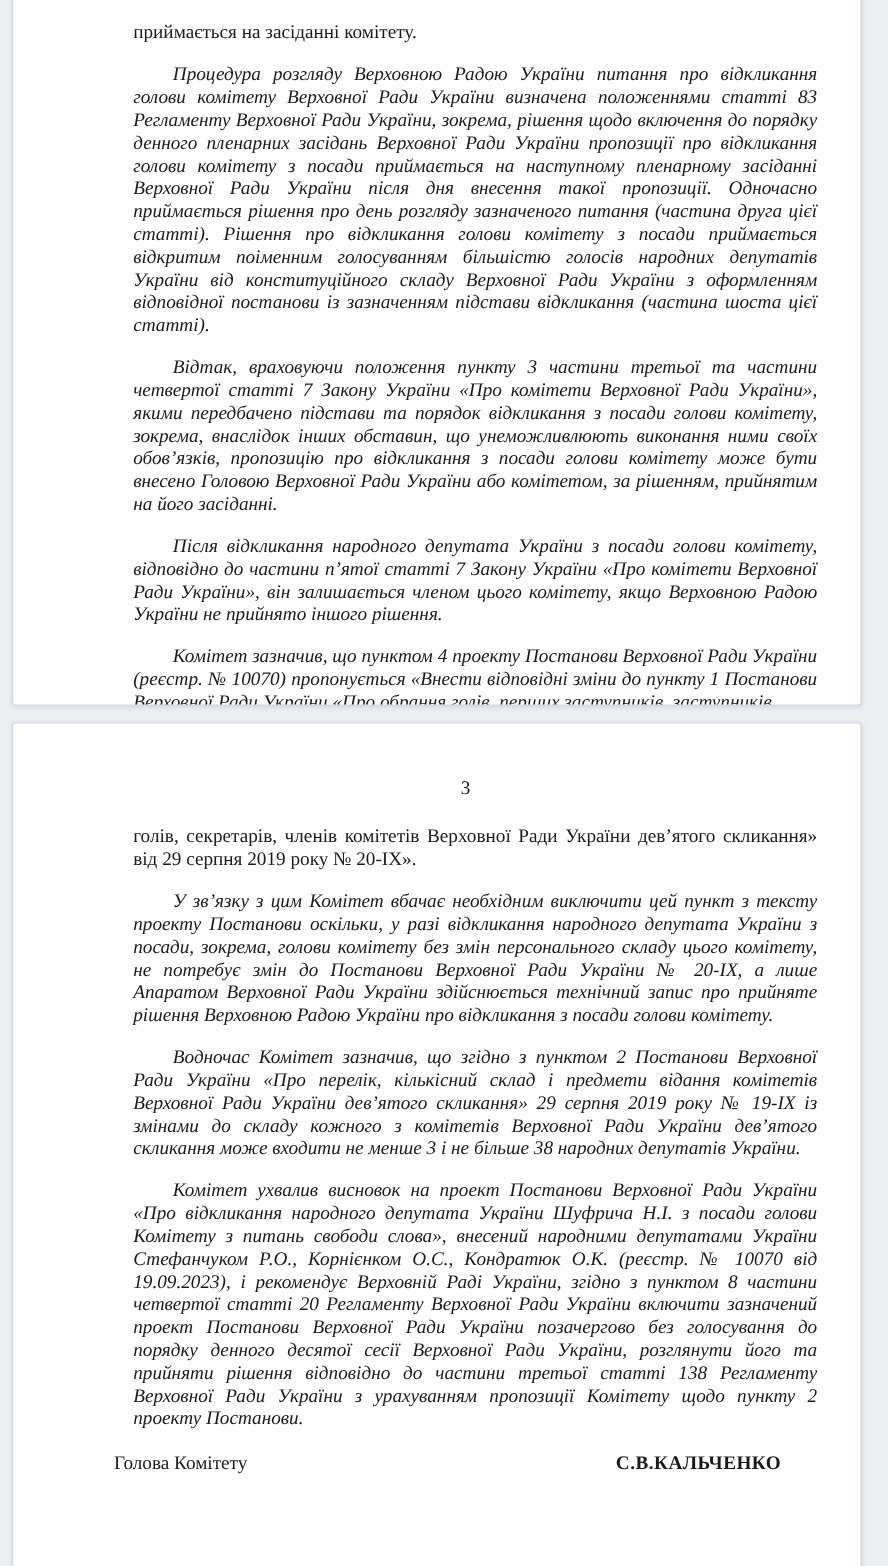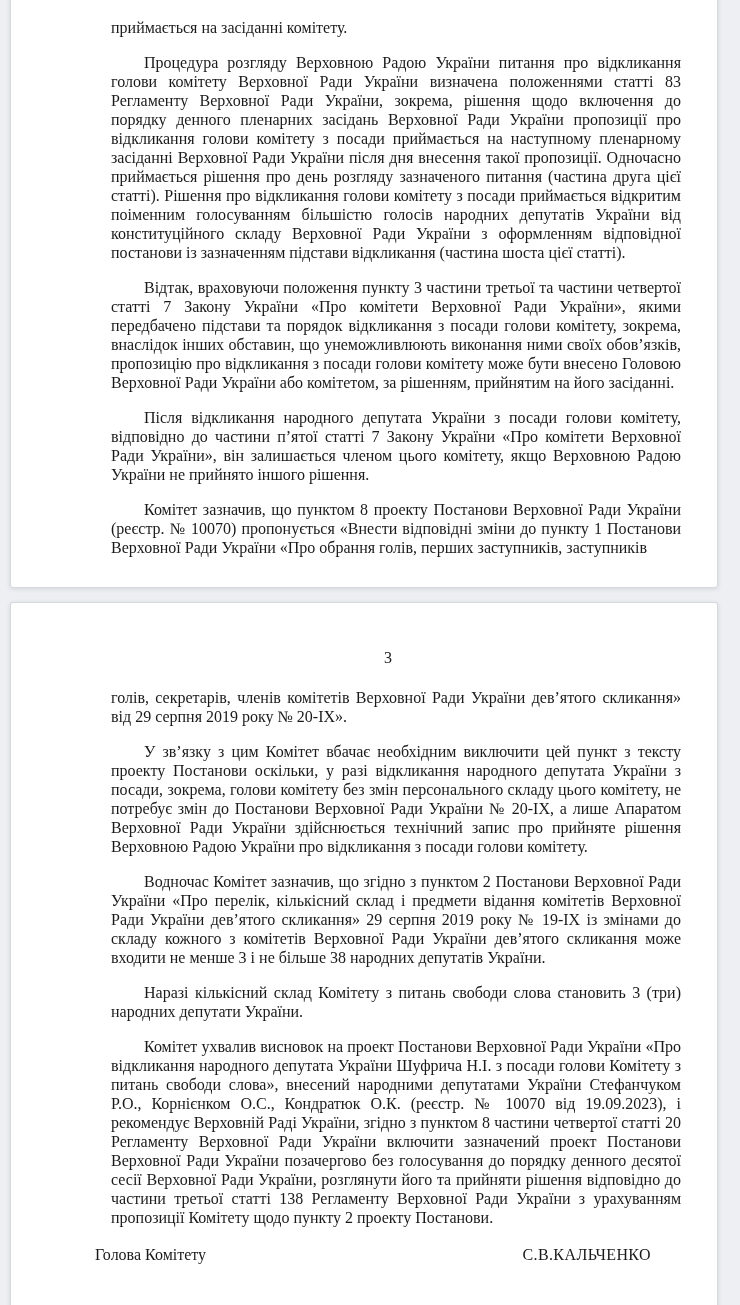--- a/index.html
+++ b/index.html
@@ -32,63 +32,62 @@
   }
   #page1 .page-inner { padding-top: 25px; }
   #page2 .page-inner { padding-top: 45px; }
   .para {
     margin: 16px;
     font-size: 16px;
     line-height: 19px;
     text-align: justify;
     text-indent: 0;
   }
-  .para.ind { text-indent: 33px; }
+  .para.ind { text-indent: 33px; font-style: italic; }
   .page-number {
     font-size: 16px;
     line-height: 19px;
     text-align: center;
     margin: 0 0 21px 0;
     transform: translateX(-8px);
   }
   .signature {
     display: flex;
     justify-content: space-between;
     align-items: baseline;
     margin-top: 18px;
     padding-right: 46px;
     font-size: 16px;
     line-height: 20px;
   }
   .sig-name {
-    font-weight: normal;
+    font-weight: bold;
     letter-spacing: 0.4px;
   }
 </style>
 </head>
 <body>
 
 <section class="page" id="page1">
   <div class="page-inner">
       <p class="para cont">приймається на засіданні комітету.</p>
       <p class="para ind">Процедура розгляду Верховною Радою України питання про відкликання голови комітету Верховної Ради України визначена положеннями статті 83 Регламенту Верховної Ради України, зокрема, рішення щодо включення до порядку денного пленарних засідань Верховної Ради України пропозиції про відкликання голови комітету з посади приймається на наступному пленарному засіданні Верховної Ради України після дня внесення такої пропозиції. Одночасно приймається рішення про день розгляду зазначеного питання (частина друга цієї статті). Рішення про відкликання голови комітету з посади приймається відкритим поіменним голосуванням більшістю голосів народних депутатів України від конституційного складу Верховної Ради України з оформленням відповідної постанови із зазначенням підстави відкликання (частина шоста цієї статті).</p>
       <p class="para ind">Відтак, враховуючи положення пункту 3 частини третьої та частини четвертої статті 7 Закону України «Про комітети Верховної Ради України», якими передбачено підстави та порядок відкликання з посади голови комітету, зокрема, внаслідок інших обставин, що унеможливлюють виконання ними своїх обов’язків, пропозицію про відкликання з посади голови комітету може бути внесено Головою Верховної Ради України або комітетом, за рішенням, прийнятим на його засіданні.</p>
       <p class="para ind">Після відкликання народного депутата України з посади голови комітету, відповідно до частини п’ятої статті 7 Закону України «Про комітети Верховної Ради України», він залишається членом цього комітету, якщо Верховною Радою України не прийнято іншого рішення.</p>
-      <p class="para ind">Комітет зазначив, що пунктом 8 проекту Постанови Верховної Ради України (реєстр. № 10070) пропонується «Внести відповідні зміни до пункту 1 Постанови Верховної Ради України «Про обрання голів, перших заступників, заступників</p>
+      <p class="para ind">Комітет зазначив, що пунктом 4 проекту Постанови Верховної Ради України (реєстр. № 10070) пропонується «Внести відповідні зміни до пункту 1 Постанови Верховної Ради України «Про обрання голів, перших заступників, заступників</p>
     </div>
 </section>
 
 <section class="page" id="page2">
   <div class="page-inner">
     <div class="page-number">3</div>
     <div>
         <p class="para cont">голів, секретарів, членів комітетів Верховної Ради України дев’ятого скликання» від 29 серпня 2019 року № 20-ІХ».</p>
         <p class="para ind">У зв’язку з цим Комітет вбачає необхідним виключити цей пункт з тексту проекту Постанови оскільки, у разі відкликання народного депутата України з посади, зокрема, голови комітету без змін персонального складу цього комітету, не потребує змін до Постанови Верховної Ради України № 20-ІХ, а лише Апаратом Верховної Ради України здійснюється технічний запис про прийняте рішення Верховною Радою України про відкликання з посади голови комітету.</p>
         <p class="para ind">Водночас Комітет зазначив, що згідно з пунктом 2 Постанови Верховної Ради України «Про перелік, кількісний склад і предмети відання комітетів Верховної Ради України дев’ятого скликання»  29 серпня 2019 року № 19-ІХ із змінами до складу кожного з комітетів Верховної Ради України дев’ятого скликання може входити не менше 3 і не більше 38 народних депутатів України.</p>
-        <p class="para ind">Наразі кількісний склад Комітету з питань свободи слова становить 3 (три) народних депутати України.</p>
         <p class="para ind">Комітет ухвалив висновок на проект Постанови Верховної Ради України «Про відкликання народного депутата України Шуфрича Н.І. з посади голови Комітету з питань свободи слова», внесений народними депутатами України Стефанчуком Р.О.,  Корнієнком О.С., Кондратюк О.К.  (реєстр. № 10070 від 19.09.2023), і рекомендує Верховній Раді України, згідно з пунктом 8 частини четвертої статті 20 Регламенту Верховної Ради України  включити зазначений проект Постанови Верховної Ради України позачергово без голосування до порядку денного десятої сесії Верховної Ради України, розглянути його та прийняти рішення відповідно до частини третьої статті 138 Регламенту Верховної Ради України з урахуванням пропозиції Комітету щодо пункту 2 проекту Постанови.</p>
       </div>
     <div class="signature">
       <span class="sig-role">Голова Комітету</span>
       <span class="sig-name">С.В.КАЛЬЧЕНКО</span>
     </div>
   </div>
 </section>
 
 </body></html>

